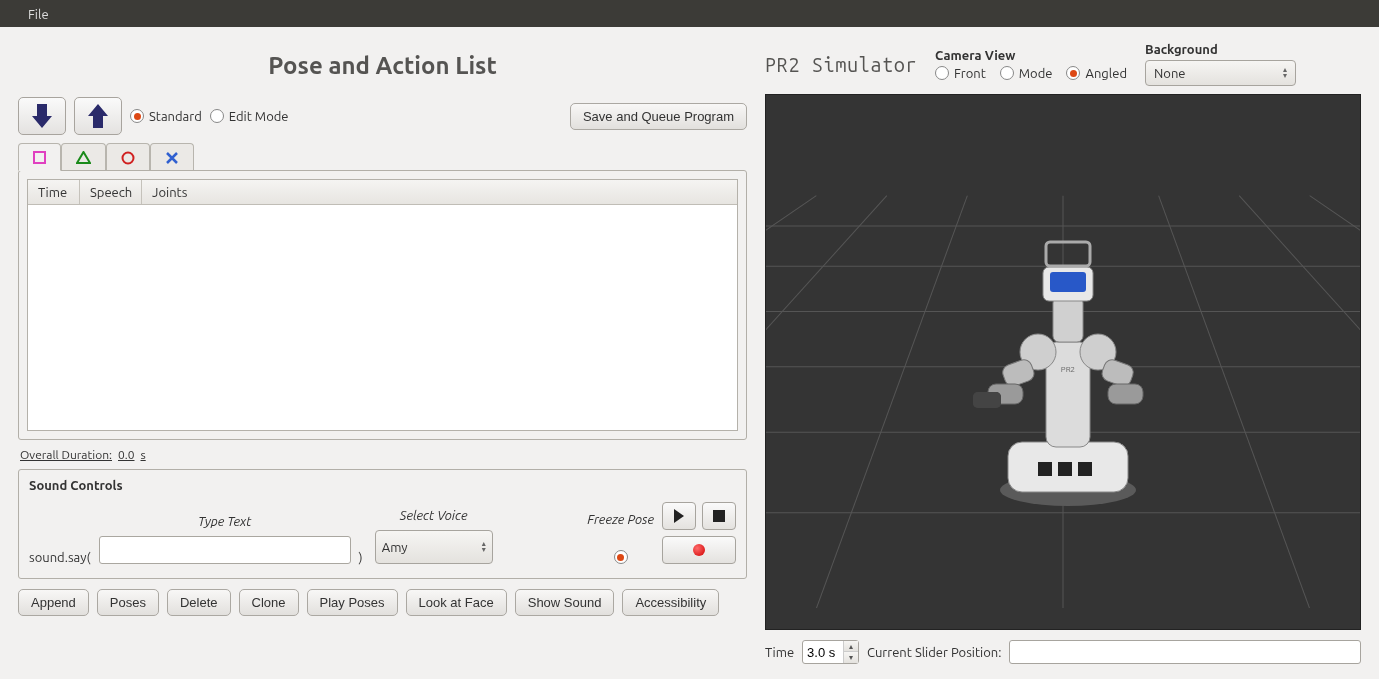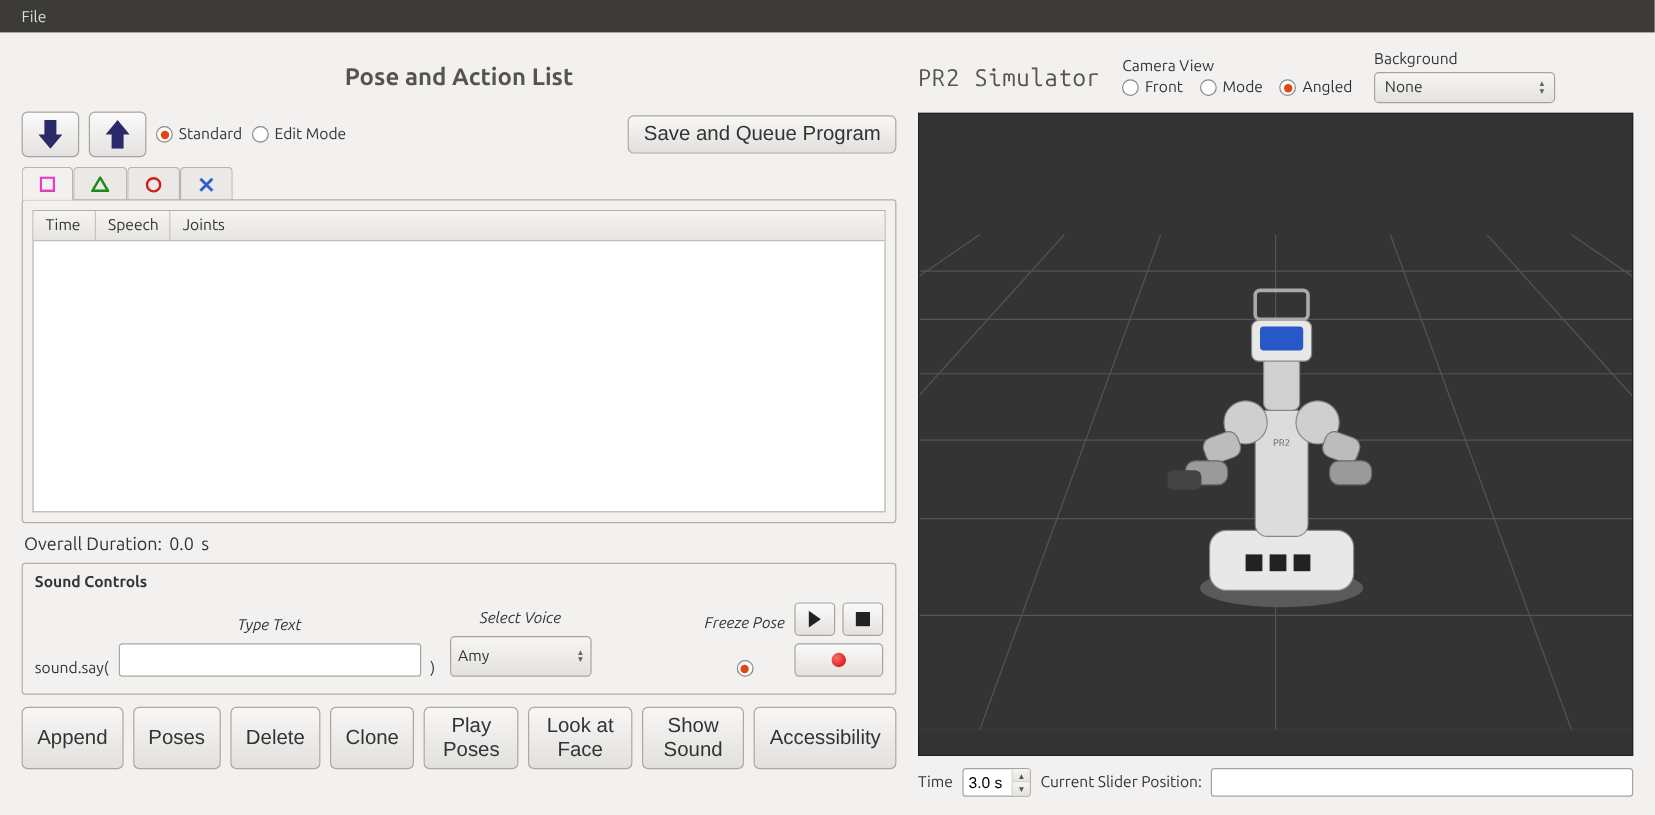--- a/index.html
+++ b/index.html
@@ -9,21 +9,21 @@
       background: #f2f1f0;
       color: #333;
       width: 1379px;
       height: 679px;
       overflow: hidden;
     }
     .menubar {
       background: #3c3b37;
       color: #ddd;
       height: 27px;
-      padding: 4px 10px;
+      padding: 4px 20px;
       display: flex;
       align-items: center;
     }
     .menubar-item {
       padding: 2px 8px;
       cursor: pointer;
     }
     .main {
       display: flex;
       height: calc(100% - 27px);
@@ -36,21 +36,21 @@
       flex-direction: column;
       padding: 5px 8px 15px 8px;
     }
     .right-pane {
       flex: 1;
       display: flex;
       flex-direction: column;
       padding: 5px 8px 15px 0;
     }
     .pose-title {
-      font-size: 20px;
+      font-size: 24px;
       font-weight: bold;
       color: #555452;
       text-align: center;
       margin: 10px 0 18px;
     }
     .action-row {
       display: flex;
       align-items: center;
       gap: 8px;
       margin-bottom: 8px;
@@ -88,21 +88,21 @@
       border-radius: 50%;
     }
     .spacer { flex: 1; }
     .save-btn, .bottom-btn {
       background: linear-gradient(#f8f7f6, #e2e0dd);
       border: 1px solid #aba8a2;
       border-radius: 5px;
       padding: 5px 12px;
       cursor: pointer;
       color: #333;
-      font-size: 17px;
+      font-size: 13px;
     }
     .tabs {
       display: flex;
       gap: 0px;
     }
     .tab {
       padding: 6px 14px;
       border: 1px solid #b8b5ae;
       border-bottom: none;
       background: #ebe9e6;
@@ -141,21 +141,22 @@
       padding: 5px 10px;
       border-right: 1px solid #c5c2bb;
       font-size: 13px;
     }
     .th:last-child { border-right: none; }
     .duration-row {
       display: flex;
       align-items: center;
       gap: 6px;
       margin: 8px 2px 8px;
-      font-size: 15px;
+      font-size: 12px;
+      text-decoration: underline;
     }
     .sound-box {
       border: 1px solid #b2afa8;
       border-radius: 3px;
       padding: 8px 10px 14px;
       background: #f2f1f0;
     }
     .sound-title {
       font-weight: bold;
       margin-bottom: 10px;
@@ -229,21 +230,21 @@
     .sim-title {
       font-family: "Ubuntu Mono","Courier New",monospace;
       font-size: 20px;
       color: #555452;
       letter-spacing: 0.5px;
     }
     .sim-subhdr {
       display:flex;flex-direction:column;gap:4px;
     }
     .sim-subhdr-label {
-      font-weight:normal;font-size:13px;
+      font-weight:bold;font-size:13px;
     }
     .sim-radios { display:flex; gap:14px; align-items:center;}
     .bg-select {
       width:151px;height:26px;
       border:1px solid #a7a49e;border-radius:4px;
       background:linear-gradient(#f6f5f3,#e4e2de);
       padding:0 8px;display:flex;align-items:center;justify-content:space-between;
       cursor:pointer;font-size:13px;
     }
     .viewport {

